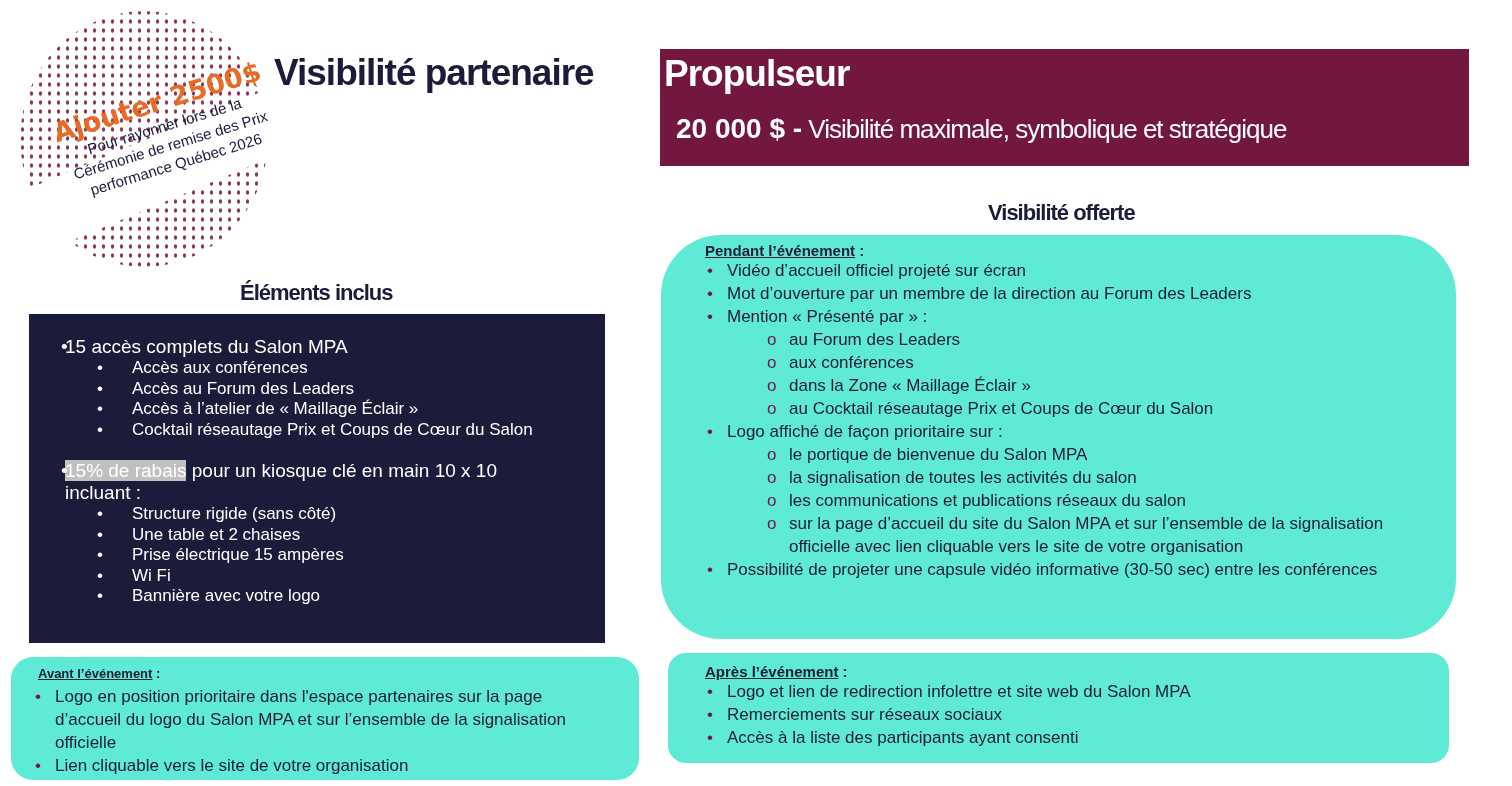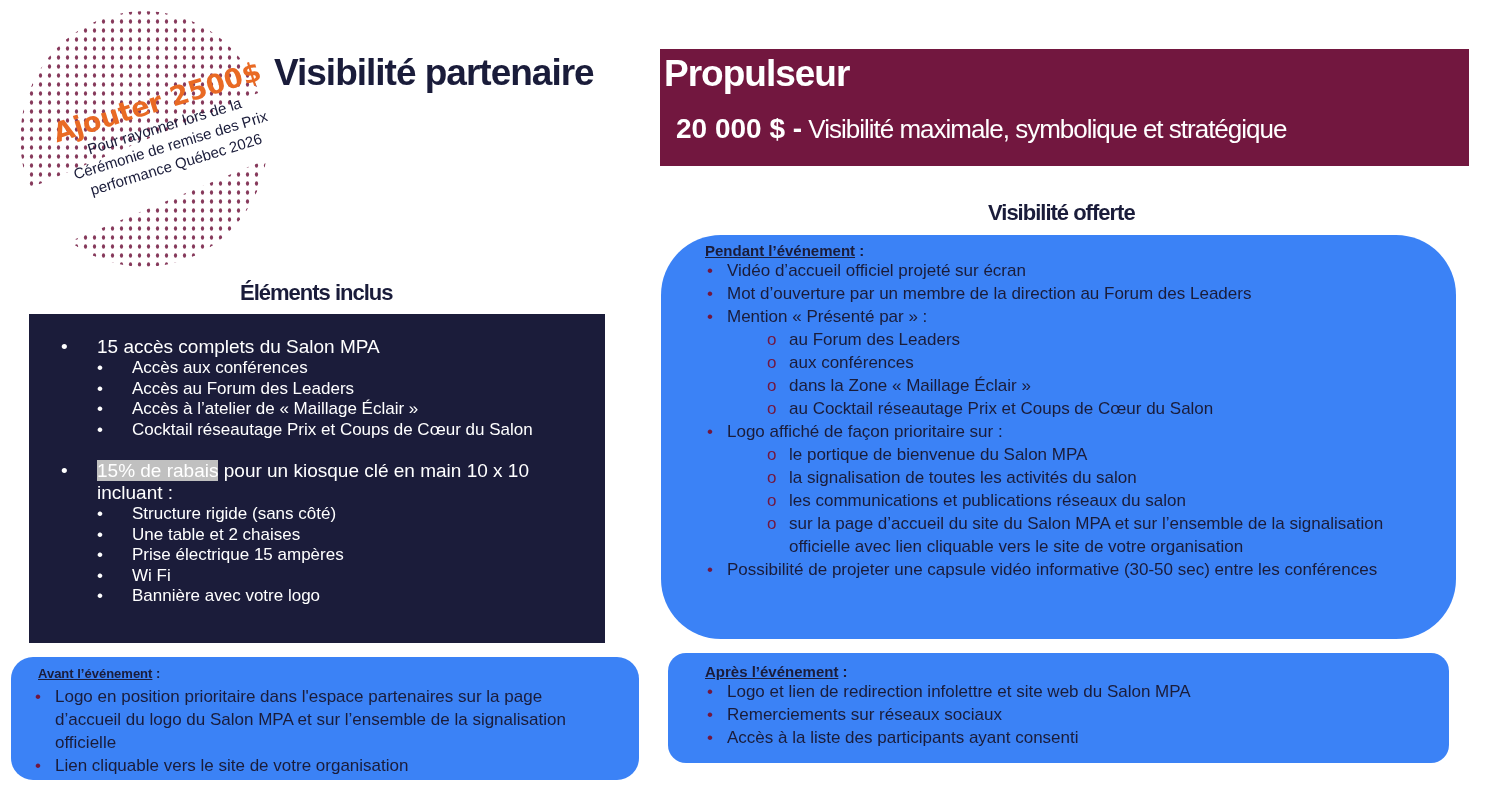--- a/index.html
+++ b/index.html
@@ -10,26 +10,26 @@
   .badge-sub { color:#1a1c3a; font-size:15px; line-height:20px; }
   .main-title { position:absolute; left:274px; top:52px; font-size:37px; font-weight:bold; color:#1a1c3a; letter-spacing:-1px; }
   .tier { position:absolute; left:660px; top:49px; width:809px; height:117px; background:#72173f; color:#fff; }
   .tier-name { position:absolute; left:4px; top:4px; font-size:37px; font-weight:bold; letter-spacing:-1px; }
   .tier-price { position:absolute; left:4px; top:64px; font-size:28px; white-space:nowrap;margin-left:12px; }
   .tier-price b { font-weight:bold; }
   .tier-price span.desc { font-size:26px; letter-spacing:-1px; }
   .h2 { position:absolute; font-size:22px; font-weight:bold; color:#1a1c3a; letter-spacing:-1px; }
   .navy { position:absolute; left:29px; top:314px; width:576px; height:329px; background:#1b1c3a; color:#fff; }
   .navy ul { list-style:none; margin:0; padding:0; }
-  .li1 { position:relative; padding-left:68px; font-size:19px; line-height:22px; }
+  .li1 { position:relative; padding-left:36px; font-size:19px; line-height:22px; }
   .li1::before { content:"•"; position:absolute; left:32px; }
   .li2 { position:relative; padding-left:103px; font-size:17px; line-height:20.5px; }
   .li2::before { content:"•"; position:absolute; left:68px; }
   .hl { background:#c0c0c0; color:#fff; }
-  .box { position:absolute; background:#3b82f6; color:#1a1c3a; }
+  .box { position:absolute; background:#5eead4; color:#1a1c3a; }
   .box-head { font-size:15px; font-weight:bold; }
   .box-head u { text-decoration:underline; }
   .bl { position:relative; padding-left:28px; font-size:17px; line-height:23px; }
   .bl::before { content:"•"; position:absolute; left:8px; color:#72173f; }
   .bl2 { position:relative; padding-left:90px; font-size:17px; line-height:23px; }
   .bl2::before { content:"o"; position:absolute; left:68px; color:#72173f; }
 </style>
 </head>
 <body>
 

